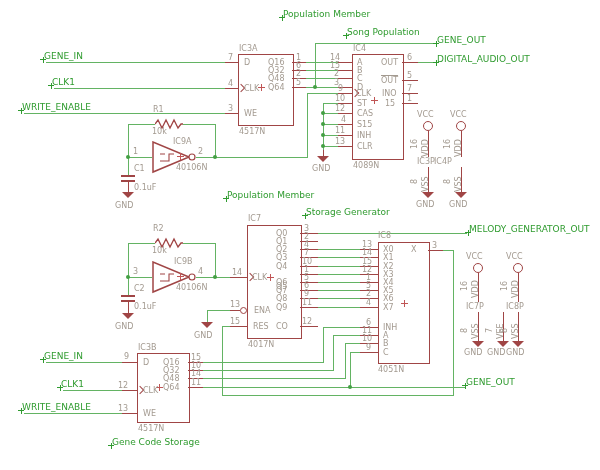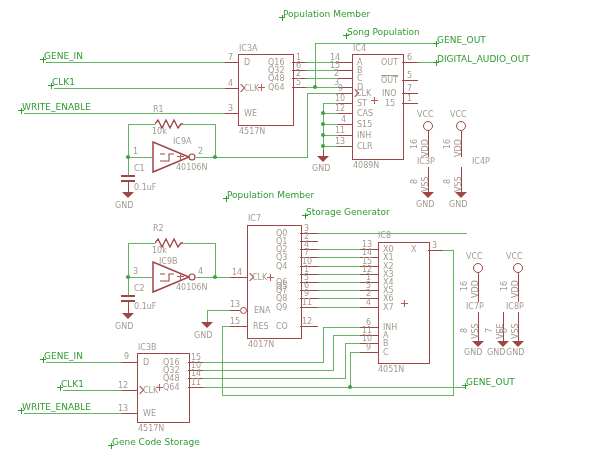--- a/index.html
+++ b/index.html
@@ -229,20 +229,21 @@
   <div class="nl" style="left:283px;top:9px">Population Member</div>
   <div class="nl" style="left:347px;top:27px">Song Population</div>
   <div class="nl" style="left:227px;top:190px">Population Member</div>
   <div class="nl" style="left:306px;top:207px">Storage Generator</div>
   <div class="nl" style="left:112px;top:437px">Gene Code Storage</div>
   <div class="nl" style="left:44px;top:51px">GENE_IN</div>
   <div class="nl" style="left:52px;top:77px">CLK1</div>
   <div class="nl" style="left:22px;top:102px">WRITE_ENABLE</div>
   <div class="nl" style="left:437px;top:35px">GENE_OUT</div>
   <div class="nl" style="left:437px;top:54px">DIGITAL_AUDIO_OUT</div>
+  <div class="nl" style="left:469px;top:224px">MELODY_GENERATOR_OUT</div>
   <div class="nl" style="left:466px;top:377px">GENE_OUT</div>
   <div class="nl" style="left:44px;top:351px">GENE_IN</div>
   <div class="nl" style="left:61px;top:379px">CLK1</div>
   <div class="nl" style="left:22px;top:402px">WRITE_ENABLE</div>
 
   <div class="t" style="left:239px;top:44px">IC3A</div>
   <div class="t" style="left:239px;top:127px">4517N</div>
   <div class="t" style="left:244px;top:58px">D</div>
   <div class="t" style="left:244px;top:84px">CLK</div>
   <div class="t" style="left:244px;top:109px">WE</div>
@@ -295,21 +296,21 @@
   <div class="t" style="left:173px;top:137px">IC9A</div>
   <div class="t" style="left:176px;top:163px">40106N</div>
   <div class="t" style="left:133px;top:147px">1</div>
   <div class="t" style="left:198px;top:147px">2</div>
   <div class="t" style="left:134px;top:164px">C1</div>
   <div class="t" style="left:134px;top:183px">0.1uF</div>
   <div class="t" style="left:115px;top:201px">GND</div>
 
   <div class="t" style="left:153px;top:224px">R2</div>
   <div class="t" style="left:152px;top:246px">10k</div>
-  <div class="t" style="left:159px;top:257px">IC9B</div>
+  <div class="t" style="left:174px;top:257px">IC9B</div>
   <div class="t" style="left:176px;top:283px">40106N</div>
   <div class="t" style="left:133px;top:267px">3</div>
   <div class="t" style="left:198px;top:267px">4</div>
   <div class="t" style="left:134px;top:284px">C2</div>
   <div class="t" style="left:134px;top:302px">0.1uF</div>
   <div class="t" style="left:115px;top:322px">GND</div>
 
   <div class="t" style="left:248px;top:214px">IC7</div>
   <div class="t" style="left:248px;top:340px">4017N</div>
   <div class="t" style="left:252px;top:273px">CLK</div>
@@ -384,21 +385,21 @@
   <div class="t" style="left:118px;top:381px">12</div>
   <div class="t" style="left:118px;top:404px">13</div>
   <div class="t" style="left:191px;top:353px">15</div>
   <div class="t" style="left:191px;top:361px">10</div>
   <div class="t" style="left:191px;top:369px">14</div>
   <div class="t" style="left:191px;top:378px">11</div>
 
   <div class="t" style="left:417px;top:110px">VCC</div>
   <div class="t" style="left:450px;top:110px">VCC</div>
   <div class="t" style="left:417px;top:157px">IC3P</div>
-  <div class="t" style="left:472px;top:157px">IC4P</div>
+  <div class="t" style="left:434px;top:157px">IC4P</div>
   <div class="t rv" style="left:419px;top:140px">16</div>
   <div class="t rv" style="left:430px;top:148px">VDD</div>
   <div class="t rv" style="left:419px;top:175px">8</div>
   <div class="t rv" style="left:430px;top:183px">VSS</div>
   <div class="t rv" style="left:452px;top:140px">16</div>
   <div class="t rv" style="left:463px;top:148px">VDD</div>
   <div class="t rv" style="left:452px;top:175px">8</div>
   <div class="t rv" style="left:463px;top:183px">VSS</div>
   <div class="t" style="left:416px;top:200px">GND</div>
   <div class="t" style="left:449px;top:200px">GND</div>

